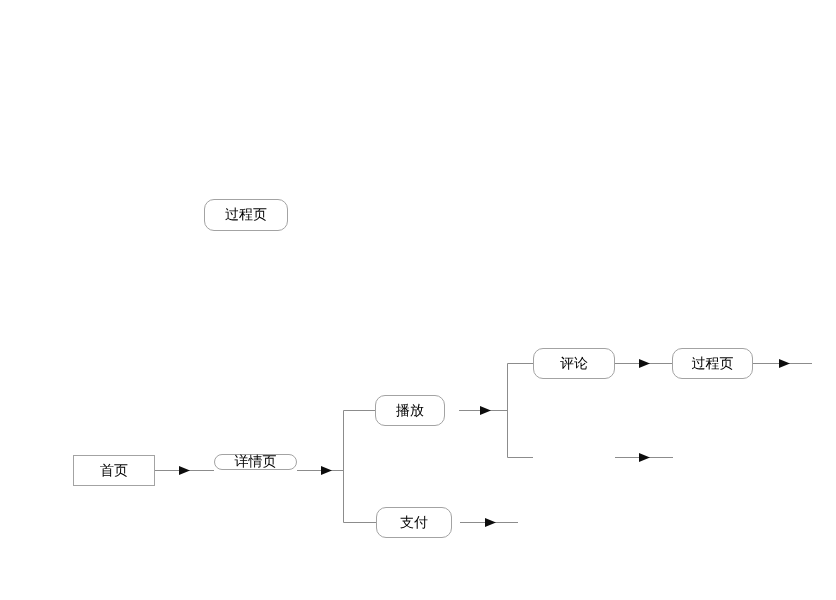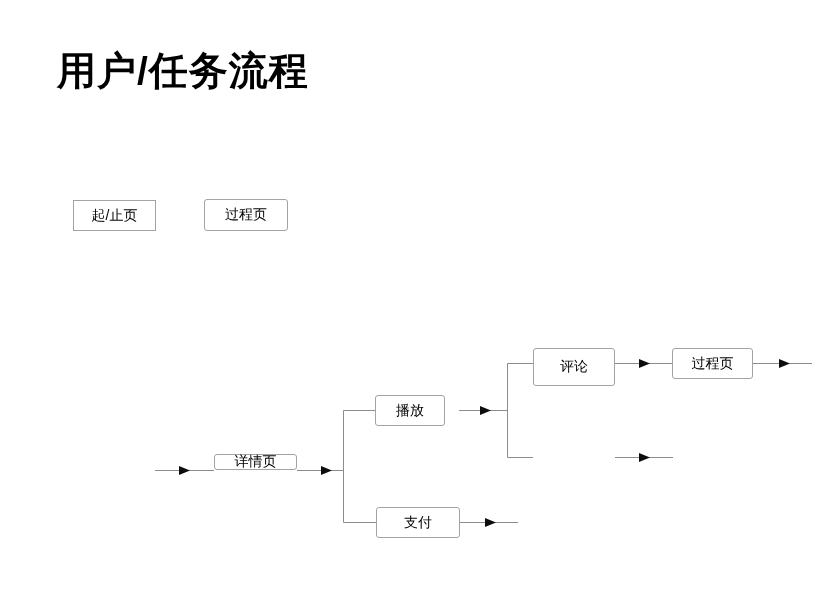--- a/index.html
+++ b/index.html
@@ -31,35 +31,31 @@
     position:absolute;
     display:flex;align-items:center;justify-content:center;
     background:var(--background);
     border:1px solid var(--box-border);
     font-size:14px;
     color:var(--text);
     white-space:nowrap;
     z-index:2;
   }
   .node.rect{border-radius:0;}
-  .node.rounded{border-radius:3px;font-family:Liberation Mono, monospace;}
+  .node.rounded{border-radius:10px;font-family:Liberation Mono, monospace;}
   svg.wires{position:absolute;left:0;top:0;z-index:1;}
   svg.wires line{stroke:var(--line);stroke-width:1;}
   svg.wires polygon{fill:var(--arrow);}
 </style>
 </head>
 <body>
 
 <div class="canvas">
 
-  <div class="page-title">用户/任务流程</div>
 
-  <div class="node rect" style="left:73px;top:200px;width:83px;height:31px;">
-    <span>起/止页</span>
-  </div>
   <div class="node rounded" style="left:204px;top:199px;width:84px;height:32px;">
     <span>过程页</span>
   </div>
 
   <svg class="wires" width="836" height="600" viewBox="0 0 836 600">
 
     <line x1="155" y1="470.5" x2="214" y2="470.5"></line>
     <polygon points="190,470.5 179,466 179,475"></polygon>
 
     <line x1="297" y1="470.5" x2="344" y2="470.5"></line>
@@ -86,29 +82,32 @@
     <line x1="753" y1="363.5" x2="812" y2="363.5"></line>
     <polygon points="790,363.5 779,359 779,368"></polygon>
 
     <line x1="615" y1="457.5" x2="673" y2="457.5"></line>
     <polygon points="650,457.5 639,453 639,462"></polygon>
 
     <line x1="460" y1="522.5" x2="518" y2="522.5"></line>
     <polygon points="496,522.5 485,518 485,527"></polygon>
   </svg>
 
+  <div class="node rect" style="left:73px;top:455px;width:82px;height:31px;">
+    <span>首页</span>
+  </div>
   <div class="node rounded" style="left:214px;top:454px;width:83px;height:16px;">
     <span>详情页</span>
   </div>
   <div class="node rounded" style="left:375px;top:395px;width:70px;height:31px;">
     <span>播放</span>
   </div>
-  <div class="node rounded" style="left:376px;top:507px;width:84px;height:31px;">
+  <div class="node rounded" style="left:376px;top:507px;width:76px;height:31px;">
     <span>支付</span>
   </div>
-  <div class="node rounded" style="left:533px;top:348px;width:82px;height:38px;">
+  <div class="node rounded" style="left:533px;top:348px;width:82px;height:31px;">
     <span>评论</span>
   </div>
   <div class="node rounded" style="left:672px;top:348px;width:81px;height:31px;">
     <span>过程页</span>
   </div>
 
 </div>
 
 </body></html>

